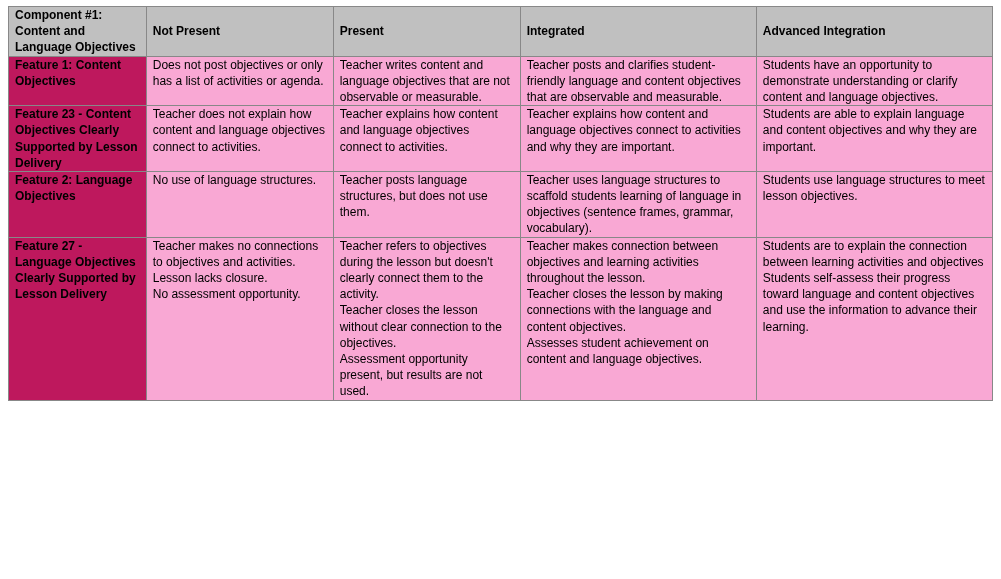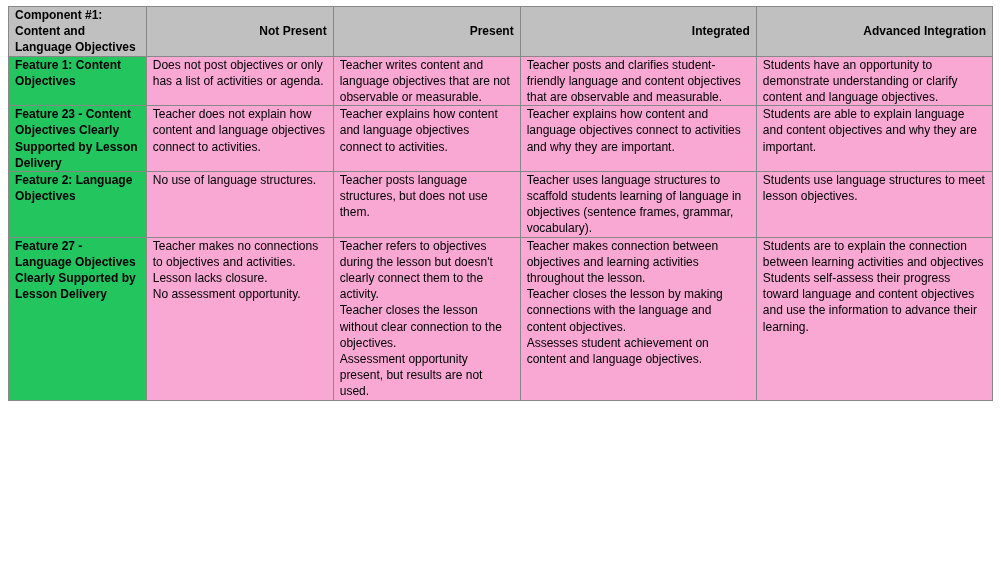--- a/index.html
+++ b/index.html
@@ -28,30 +28,30 @@
     th, td {
       border: 1px solid #888;
       padding: 0 6px;
       vertical-align: top;
       font-size: 12px;
       line-height: 1.35;
     }
     thead th {
       background-color: #c0c0c0;
       font-weight: bold;
-      text-align: right;
+      text-align: left;
       vertical-align: middle;
     }
     thead th.component-header {
       text-align: left;
       background-color: #c0c0c0;
     }
     tbody td.feature-label {
       font-weight: bold;
-      background-color: #22c55e;
+      background-color: #be185d;
     }
     tbody td {
       background-color: #f9a8d4;
     }
     .cell-stack > div + div {
       margin-top: 0;
     }
   </style>
 </head>
 <body>

